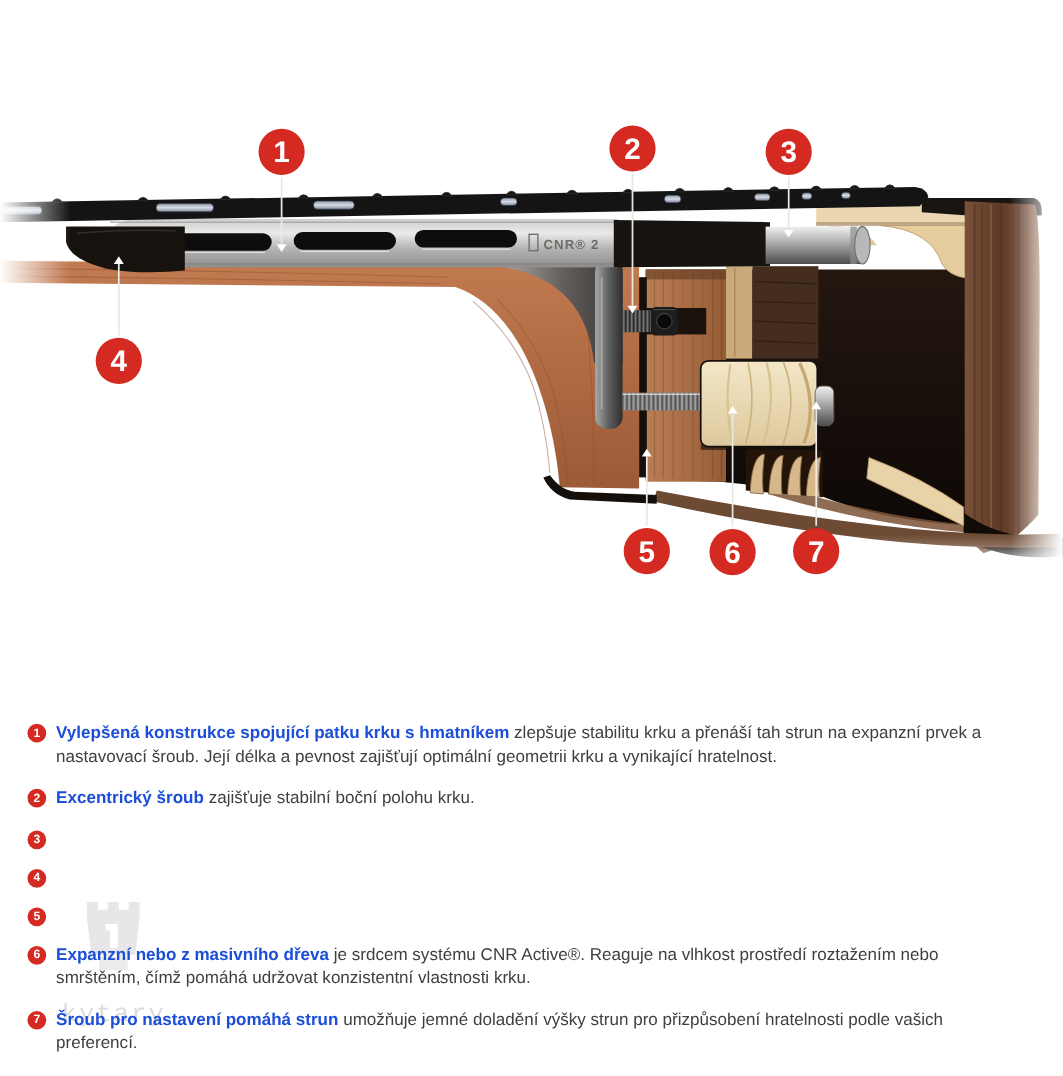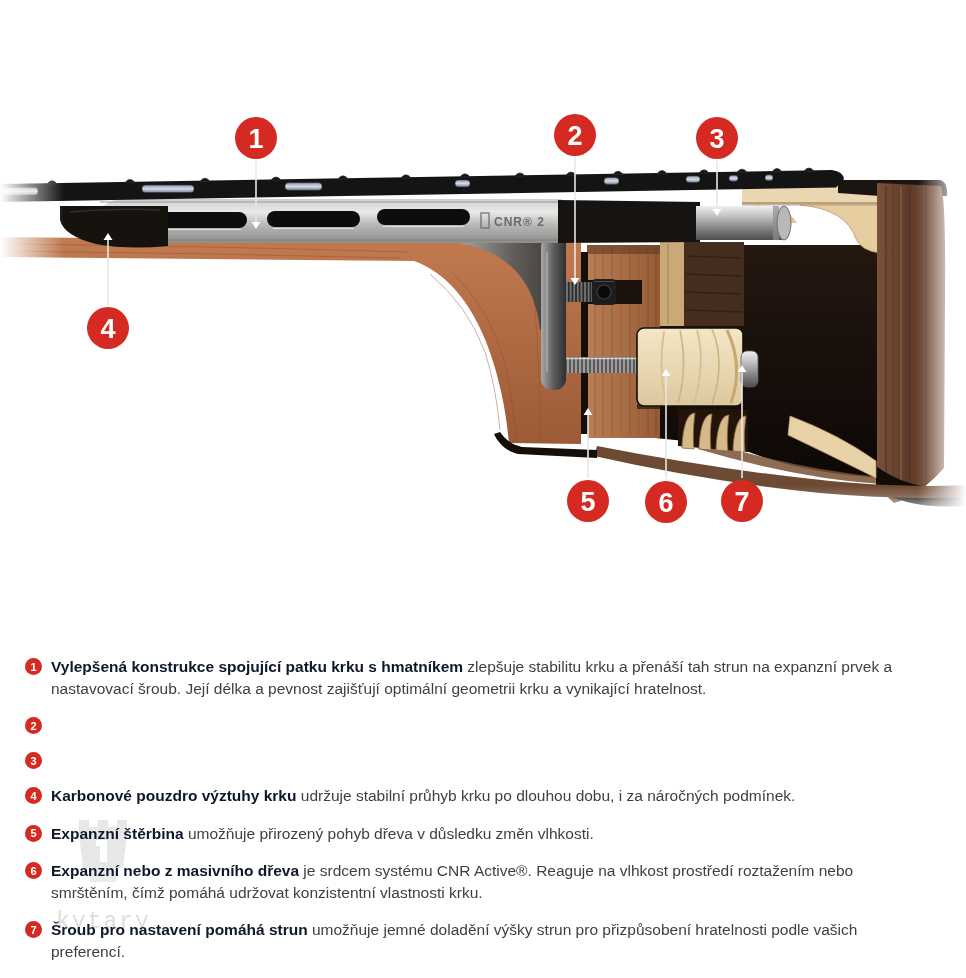--- a/index.html
+++ b/index.html
@@ -19,21 +19,21 @@
   .stamp { font:bold 12px "Liberation Sans", sans-serif; fill:#6b6b69; letter-spacing:1px; }
   
   .legend { position:absolute; left:25px; top:656px; width:888px; z-index:3; }
   .legend-item { display:flex; gap:9px; margin-bottom:16px; }
   .bullet {
     flex:0 0 17px; width:17px; height:17px; border-radius:50%;
     background:var(--accent,#d52a22); color:#fff; font-size:11px; font-weight:bold;
     display:flex; align-items:center; justify-content:center; margin-top:2px;
   }
   .legend-item p { margin:0; font-size:15.5px; line-height:21.5px; color:#3f3f3f; }
-  .legend-item b { color:#0f172a; }
+  .legend-item b { color:#1d4ed8; }
 </style>
 </head>
 <body>
 
 <div class="stage">
 
   <div class="watermark">
     <svg width="64" height="90" viewBox="0 0 64 90">
       <path d="M8,18 L8,4 L18,4 L18,11 L27,11 L27,4 L37,4 L37,11 L46,11 L46,4 L56,4 L56,18 L52,52 L40,52 L40,64 L36,64 L36,52 L28,52 L28,64 L24,64 L24,52 L12,52 Z" fill="#e7e7e7"></path>
       <rect x="19" y="54" width="26" height="12" fill="#ececec"></rect>
@@ -309,31 +309,30 @@
     </g>
   </svg>
 
   <div class="legend">
     <div class="legend-item">
       <span class="bullet">1</span>
       <p><b>Vylepšená konstrukce spojující patku krku s hmatníkem</b><span> zlepšuje stabilitu krku a přenáší tah strun na expanzní prvek a nastavovací šroub. Její délka a pevnost zajišťují optimální geometrii krku a vynikající hratelnost.</span></p>
     </div>
     <div class="legend-item">
       <span class="bullet">2</span>
+      <p><b>Excentrický šroub</b><span> zajišťuje stabilní boční polohu krku.</span></p>
     </div>
     <div class="legend-item">
       <span class="bullet">3</span>
     </div>
     <div class="legend-item">
       <span class="bullet">4</span>
-      <p><b>Karbonové pouzdro výztuhy krku</b><span> udržuje stabilní průhyb krku po dlouhou dobu, i za náročných podmínek.</span></p>
     </div>
     <div class="legend-item">
       <span class="bullet">5</span>
-      <p><b>Expanzní štěrbina</b><span> umožňuje přirozený pohyb dřeva v důsledku změn vlhkosti.</span></p>
     </div>
     <div class="legend-item">
       <span class="bullet">6</span>
       <p><b>Expanzní nebo z masivního dřeva</b><span> je srdcem systému CNR Active®. Reaguje na vlhkost prostředí roztažením nebo smrštěním, čímž pomáhá udržovat konzistentní vlastnosti krku.</span></p>
     </div>
     <div class="legend-item">
       <span class="bullet">7</span>
       <p><b>Šroub pro nastavení pomáhá strun</b><span> umožňuje jemné doladění výšky strun pro přizpůsobení hratelnosti podle vašich preferencí.</span></p>
     </div>
   </div>

